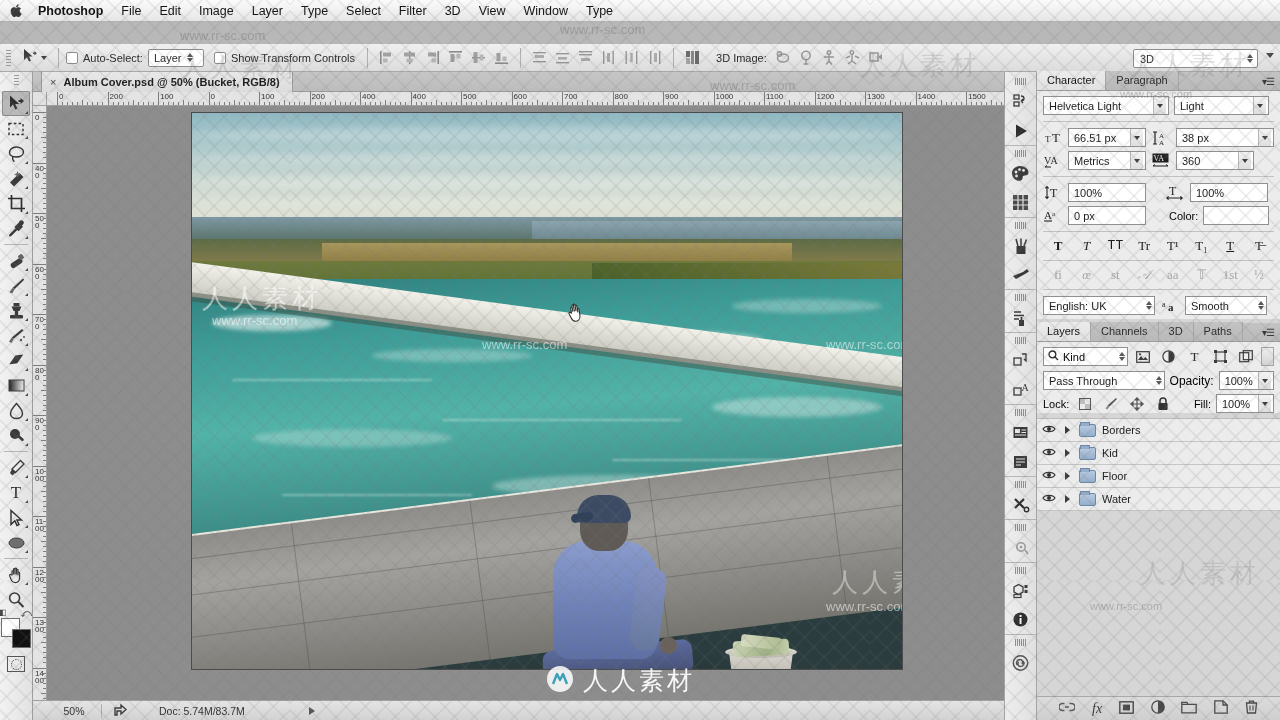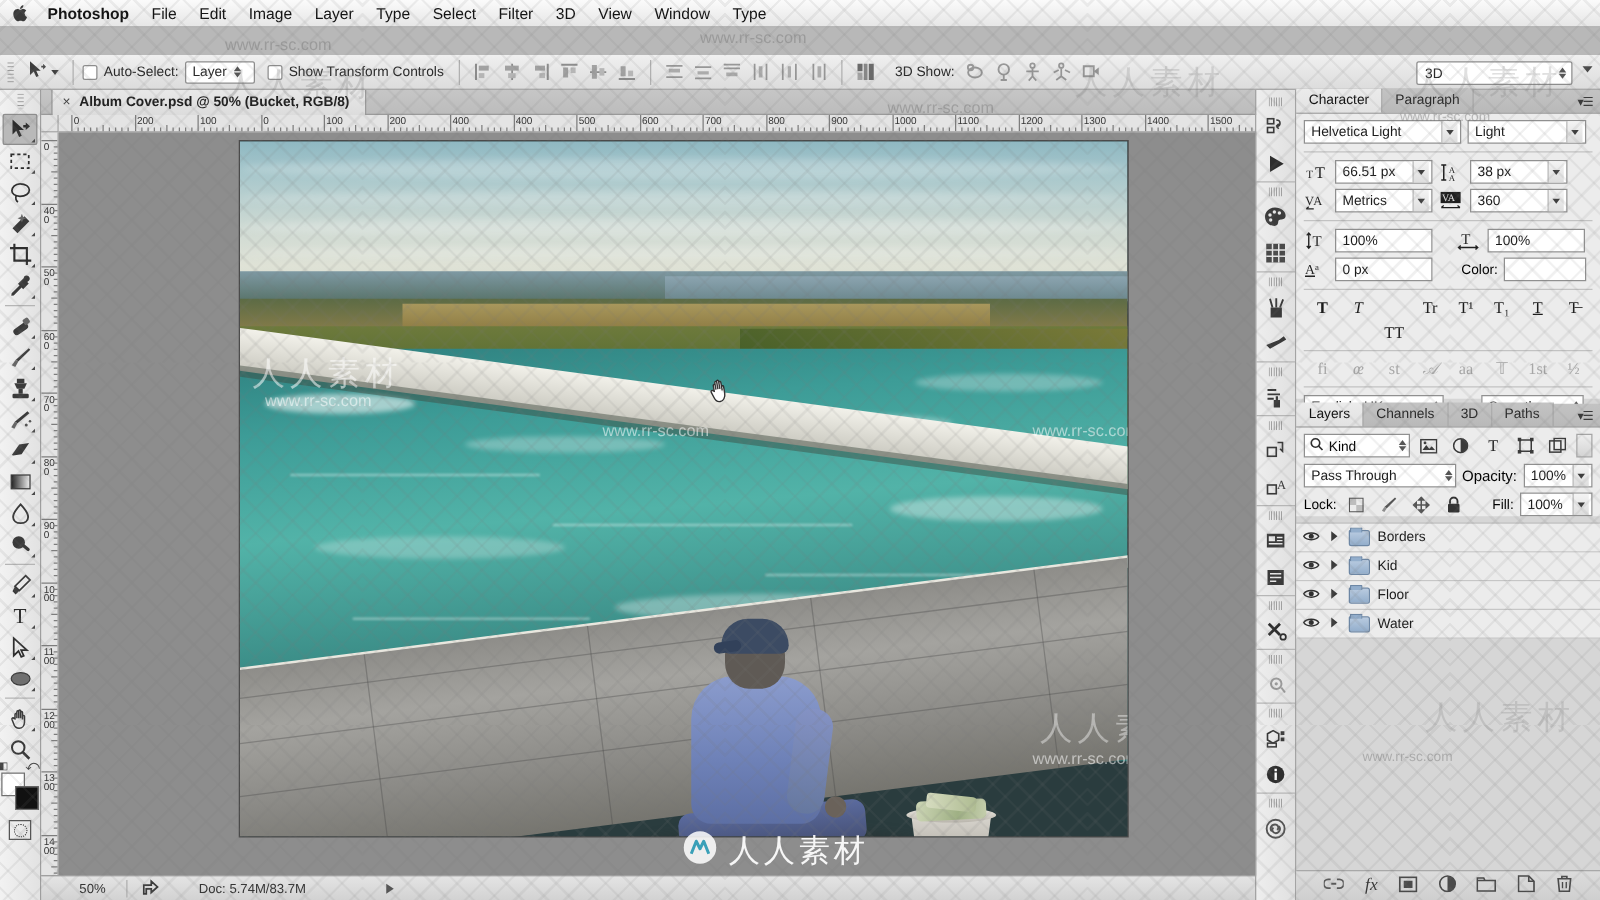--- a/index.html
+++ b/index.html
@@ -428,21 +428,21 @@
           <rect x="13" y="2" width="1.4" height="13" fill="#666"></rect>
         </svg></span>
     <div class="opt-sep"></div>
     <span class="align-ico" style="opacity:.85"><svg width="17" height="17" viewBox="0 0 17 17">
           <rect x="2" y="2" width="4" height="6" fill="#555"></rect>
           <rect x="2" y="9" width="4" height="6" fill="#999"></rect>
           <rect x="7" y="2" width="3" height="13" fill="#777"></rect>
           <rect x="11" y="2" width="4" height="13" fill="#555"></rect>
         </svg></span>
 
-    <span class="opt-label" style="margin-left:12px;">3D Show:</span>
+    <span class="opt-label" style="margin-left:12px;">3D Image:</span>
     <span class="align-ico"><svg width="17" height="17" viewBox="0 0 17 17">
           <ellipse cx="8" cy="9" rx="5.5" ry="4" fill="none" stroke="#666" stroke-width="1.5"></ellipse>
           <circle cx="4.5" cy="5" r="2.2" fill="none" stroke="#666" stroke-width="1.5"></circle>
         </svg></span>
     <span class="align-ico"><svg width="17" height="17" viewBox="0 0 17 17">
           <circle cx="8" cy="6.5" r="4.2" fill="none" stroke="#666" stroke-width="1.5"></circle>
           <path d="M8 11 L8 15 M5.5 15 L10.5 15" stroke="#666" stroke-width="1.5" fill="none"></path>
         </svg></span>
     <span class="align-ico"><svg width="17" height="17" viewBox="0 0 17 17">
           <circle cx="8" cy="3.5" r="1.8" fill="none" stroke="#666" stroke-width="1.4"></circle>
@@ -1228,21 +1228,21 @@
               <i class="tri-dn"></i>
             </span>
         </div>
         <span class="ch-ico">
           <svg width="18" height="16" viewBox="0 0 18 16">
               <path d="M3 2 L3 14 M1 2 L5 2 M1 14 L5 14" stroke="#1f1f1f" stroke-width="1.2" fill="none"></path>
               <text x="7" y="8" font-size="7" font-family="'Liberation Serif',serif" fill="#1f1f1f">A</text>
               <text x="7" y="15" font-size="7" font-family="'Liberation Serif',serif" fill="#1f1f1f">A</text>
             </svg>
         </span>
-        <div class="field" style="width:78px;gap:28px;">
+        <div class="field" style="width:98px;gap:28px;">
           <span>38 px</span>
           <span class="dd">
               <i class="tri-dn"></i>
             </span>
         </div>
       </div>
       <div class="row">
         <span class="ch-ico">
           <svg width="18" height="15" viewBox="0 0 18 15">
               <text x="0" y="11" font-size="10" font-family="'Liberation Serif',serif" fill="#1f1f1f">V</text>
@@ -1302,21 +1302,21 @@
         <div class="field" style="width:78px;">
           <span>0 px</span>
         </div>
         <span style="margin-left:18px;font-size:11px;">Color:</span>
         <div class="field" style="width:66px;background:#fff;"></div>
       </div>
       <div class="hr"></div>
       <div class="glyph-row">
         <span class="glyph" style="font-family:'Liberation Serif',serif;font-weight:bold;">T</span>
         <span class="glyph" style="font-family:'Liberation Serif',serif;font-style:italic;">T</span>
-        <span class="glyph" style="font-family:Liberation Serif, serif;margin-top:20px;">TT</span>
+        <span class="glyph" style="font-family:Liberation Mono, monospace;">TT</span>
         <span class="glyph" style="font-family:'Liberation Serif',serif;">Tr</span>
         <span class="glyph" style="font-family:'Liberation Serif',serif;">T¹</span>
         <span class="glyph" style="font-family:'Liberation Serif',serif;">T₁</span>
         <span class="glyph" style="font-family:'Liberation Serif',serif;text-decoration:underline;">T</span>
         <span class="glyph" style="font-family:'Liberation Serif',serif;">T̶</span>
       </div>
       <div class="hr"></div>
       <div class="glyph-row">
         <span class="glyph dim" style="font-family:'Liberation Serif',serif;">fi</span>
         <span class="glyph dim" style="font-family:'Liberation Serif',serif;font-style:italic;">œ</span>

